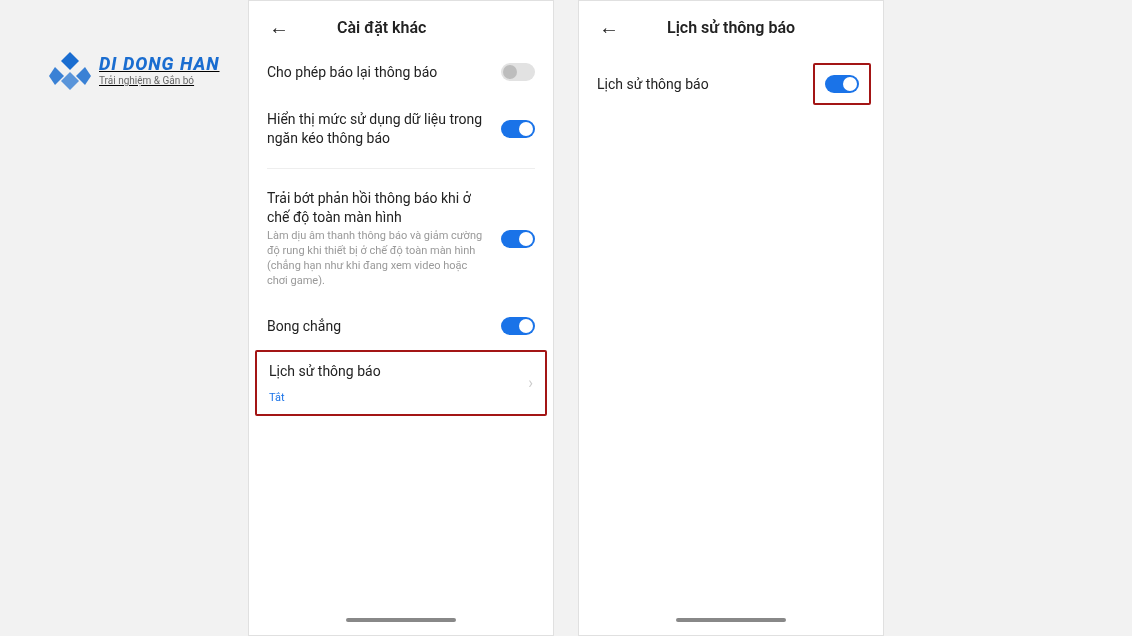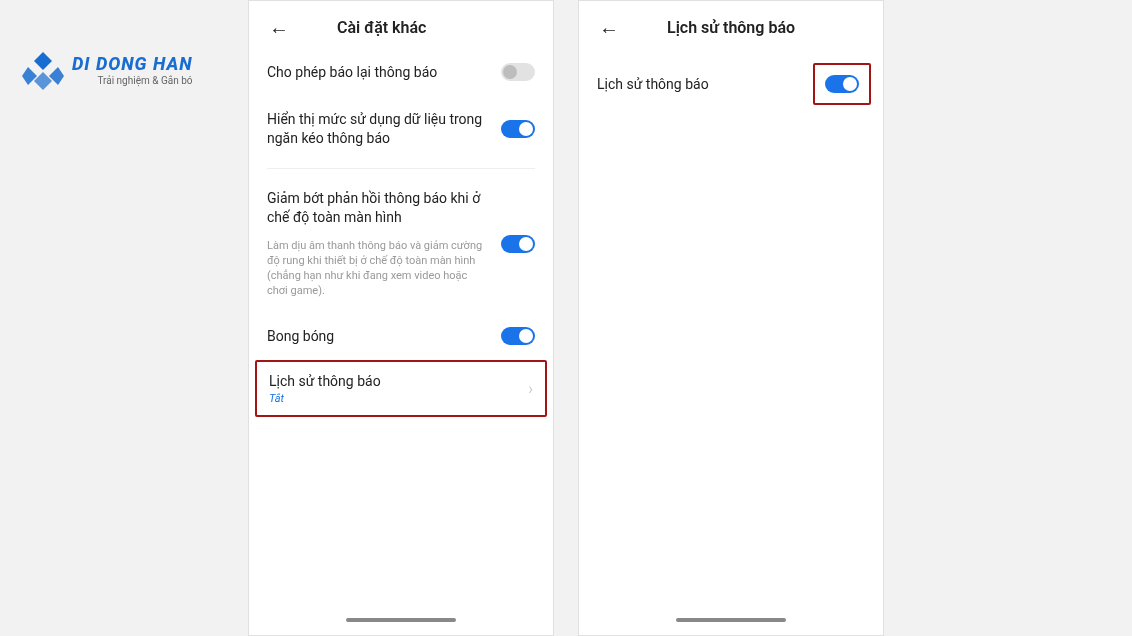--- a/index.html
+++ b/index.html
@@ -6,40 +6,41 @@
   body {
     width: 1132px;
     height: 636px;
     background: #f2f2f2;
     font-family: -apple-system, BlinkMacSystemFont, "Segoe UI", Roboto, sans-serif;
     position: relative;
     overflow: hidden;
   }
   .logo {
     position: absolute;
-    left: 22px;
+    left: 49px;
     top: 48px;
     display: flex;
     align-items: center;
     gap: 8px;
+    text-decoration: underline;
   }
   .logo-icon {
     width: 42px;
     height: 42px;
     position: relative;
   }
   .logo-text { display: flex; flex-direction: column; }
   .logo-main {
     color: #1a6dd0;
     font-weight: 800;
     font-size: 18px;
     letter-spacing: 1px;
     font-style: italic;
   }
-  .logo-sub { color: #666; font-size: 10px; margin-top: 1px; text-align: right; }
+  .logo-sub { color: #666; font-size: 10px; margin-top: 1px; }
   .phone {
     position: absolute;
     top: 0;
     width: 306px;
     height: 636px;
     background: #fff;
     border: 1px solid #e0e0e0;
     display: flex;
     flex-direction: column;
   }
@@ -56,22 +57,22 @@
   .content { flex: 1; padding: 0 18px; overflow: hidden; }
   .row {
     display: flex;
     align-items: center;
     justify-content: space-between;
     padding: 14px 0;
     gap: 12px;
   }
   .row-text { flex: 1; }
   .row-title { font-size: 14px; color: #222; line-height: 1.35; }
-  .row-desc { font-size: 11px; color: #999; line-height: 1.35; margin-top: 13px; }
-  .row-sub { font-size: 11px; margin-top: 1px; font-style: italic; }
+  .row-desc { font-size: 11px; color: #999; line-height: 1.35; margin-top: 3px; }
+  .row-sub { font-size: 11px; margin-top: 10px; }
   .row-sub.link { color: #1a73e8; }
   .toggle {
     width: 34px;
     height: 18px;
     border-radius: 9px;
     position: relative;
     flex-shrink: 0;
     cursor: pointer;
   }
   .toggle.on { background: #1a73e8; }
@@ -149,28 +150,28 @@
     </div>
     <div class="row">
       <div class="row-text">
           <div class="row-title">Hiển thị mức sử dụng dữ liệu trong ngăn kéo thông báo</div>
         </div>
       <div class="toggle on"></div>
     </div>
     <div class="divider"></div>
     <div class="row">
       <div class="row-text">
-        <div class="row-title">Giảm bớt phản hồi thông báo khi ở chế độ toàn màn hình</div>
+        <div class="row-title">Trải bớt phản hồi thông báo khi ở chế độ toàn màn hình</div>
         <div class="row-desc">Làm dịu âm thanh thông báo và giảm cường độ rung khi thiết bị ở chế độ toàn màn hình (chẳng hạn như khi đang xem video hoặc chơi game).</div>
       </div>
       <div class="toggle on"></div>
     </div>
     <div class="row">
       <div class="row-text">
-          <div class="row-title">Bong bóng</div>
+          <div class="row-title">Bong chẳng</div>
         </div>
       <div class="toggle on"></div>
     </div>
     <div class="row highlight-row">
       <div class="row-text">
         <div class="row-title">Lịch sử thông báo</div>
         <div class="row-sub link">Tắt</div>
       </div>
       <span class="chevron">›</span>
     </div>

